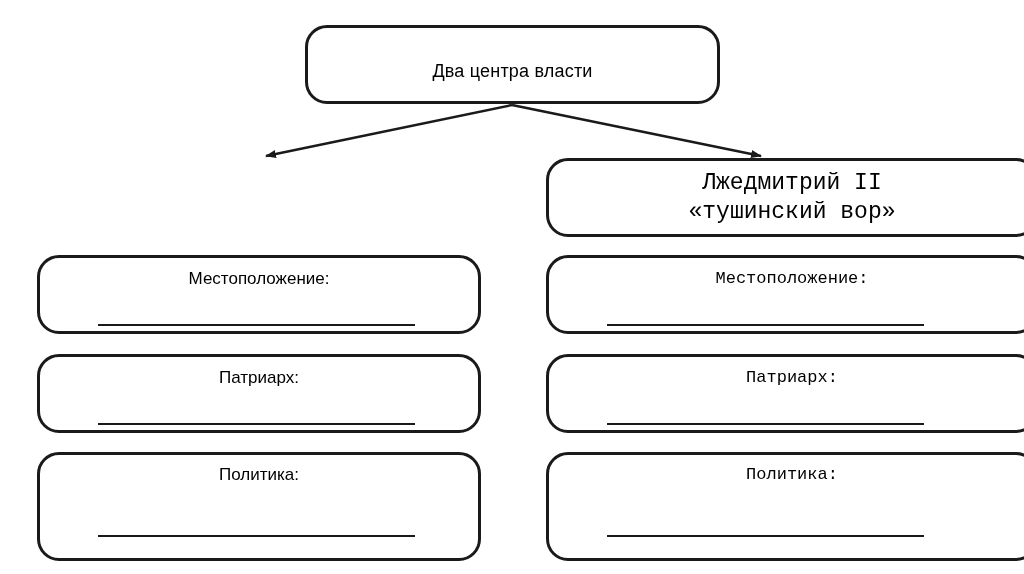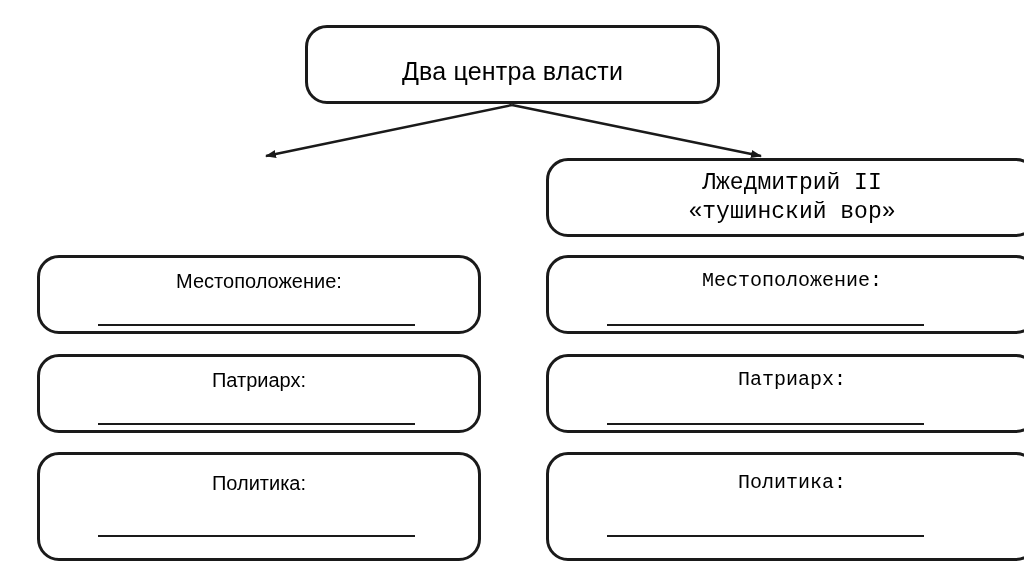--- a/index.html
+++ b/index.html
@@ -44,21 +44,21 @@
 
   
   .title-box {
     left: 305px;
     top: 25px;
     width: 415px;
     height: 79px;
     justify-content: center;
   }
   .title-text {
-    font-size: 25px;
+    font-size: 18px;
     line-height: 1.15;
     letter-spacing: 0.2px;
     text-align: center;
     white-space: nowrap;
     margin-top: 14px;
   }
 
   
   .col-left  { left: 37px;  width: 444px; }
   .col-right { left: 546px; width: 492px; font-family: Liberation Mono, monospace; }
@@ -78,28 +78,28 @@
 
   
   .field-box {
     justify-content: flex-start;
   }
   .row-1 { top: 255px; height: 79px; }
   .row-2 { top: 354px; height: 79px; align-items: center; }
   .row-3 { top: 452px; height: 109px; }
 
   .field-label {
-    font-size: 20px;
+    font-size: 17px;
     line-height: 1.2;
     text-align: center;
     white-space: nowrap;
   }
   .row-1 .field-label,
   .row-2 .field-label { margin-top: 11px; }
-  .row-3 .field-label { margin-top: 16px; text-align: center; }
+  .row-3 .field-label { margin-top: 10px; text-align: center; }
 
   .fill-line {
     position: absolute;
     left: 58px;
     width: 317px;
     height: 0;
     border-top: 2px solid #1a1a1a;
   }
   .row-1 .fill-line,
   .row-2 .fill-line { top: 66px; }

